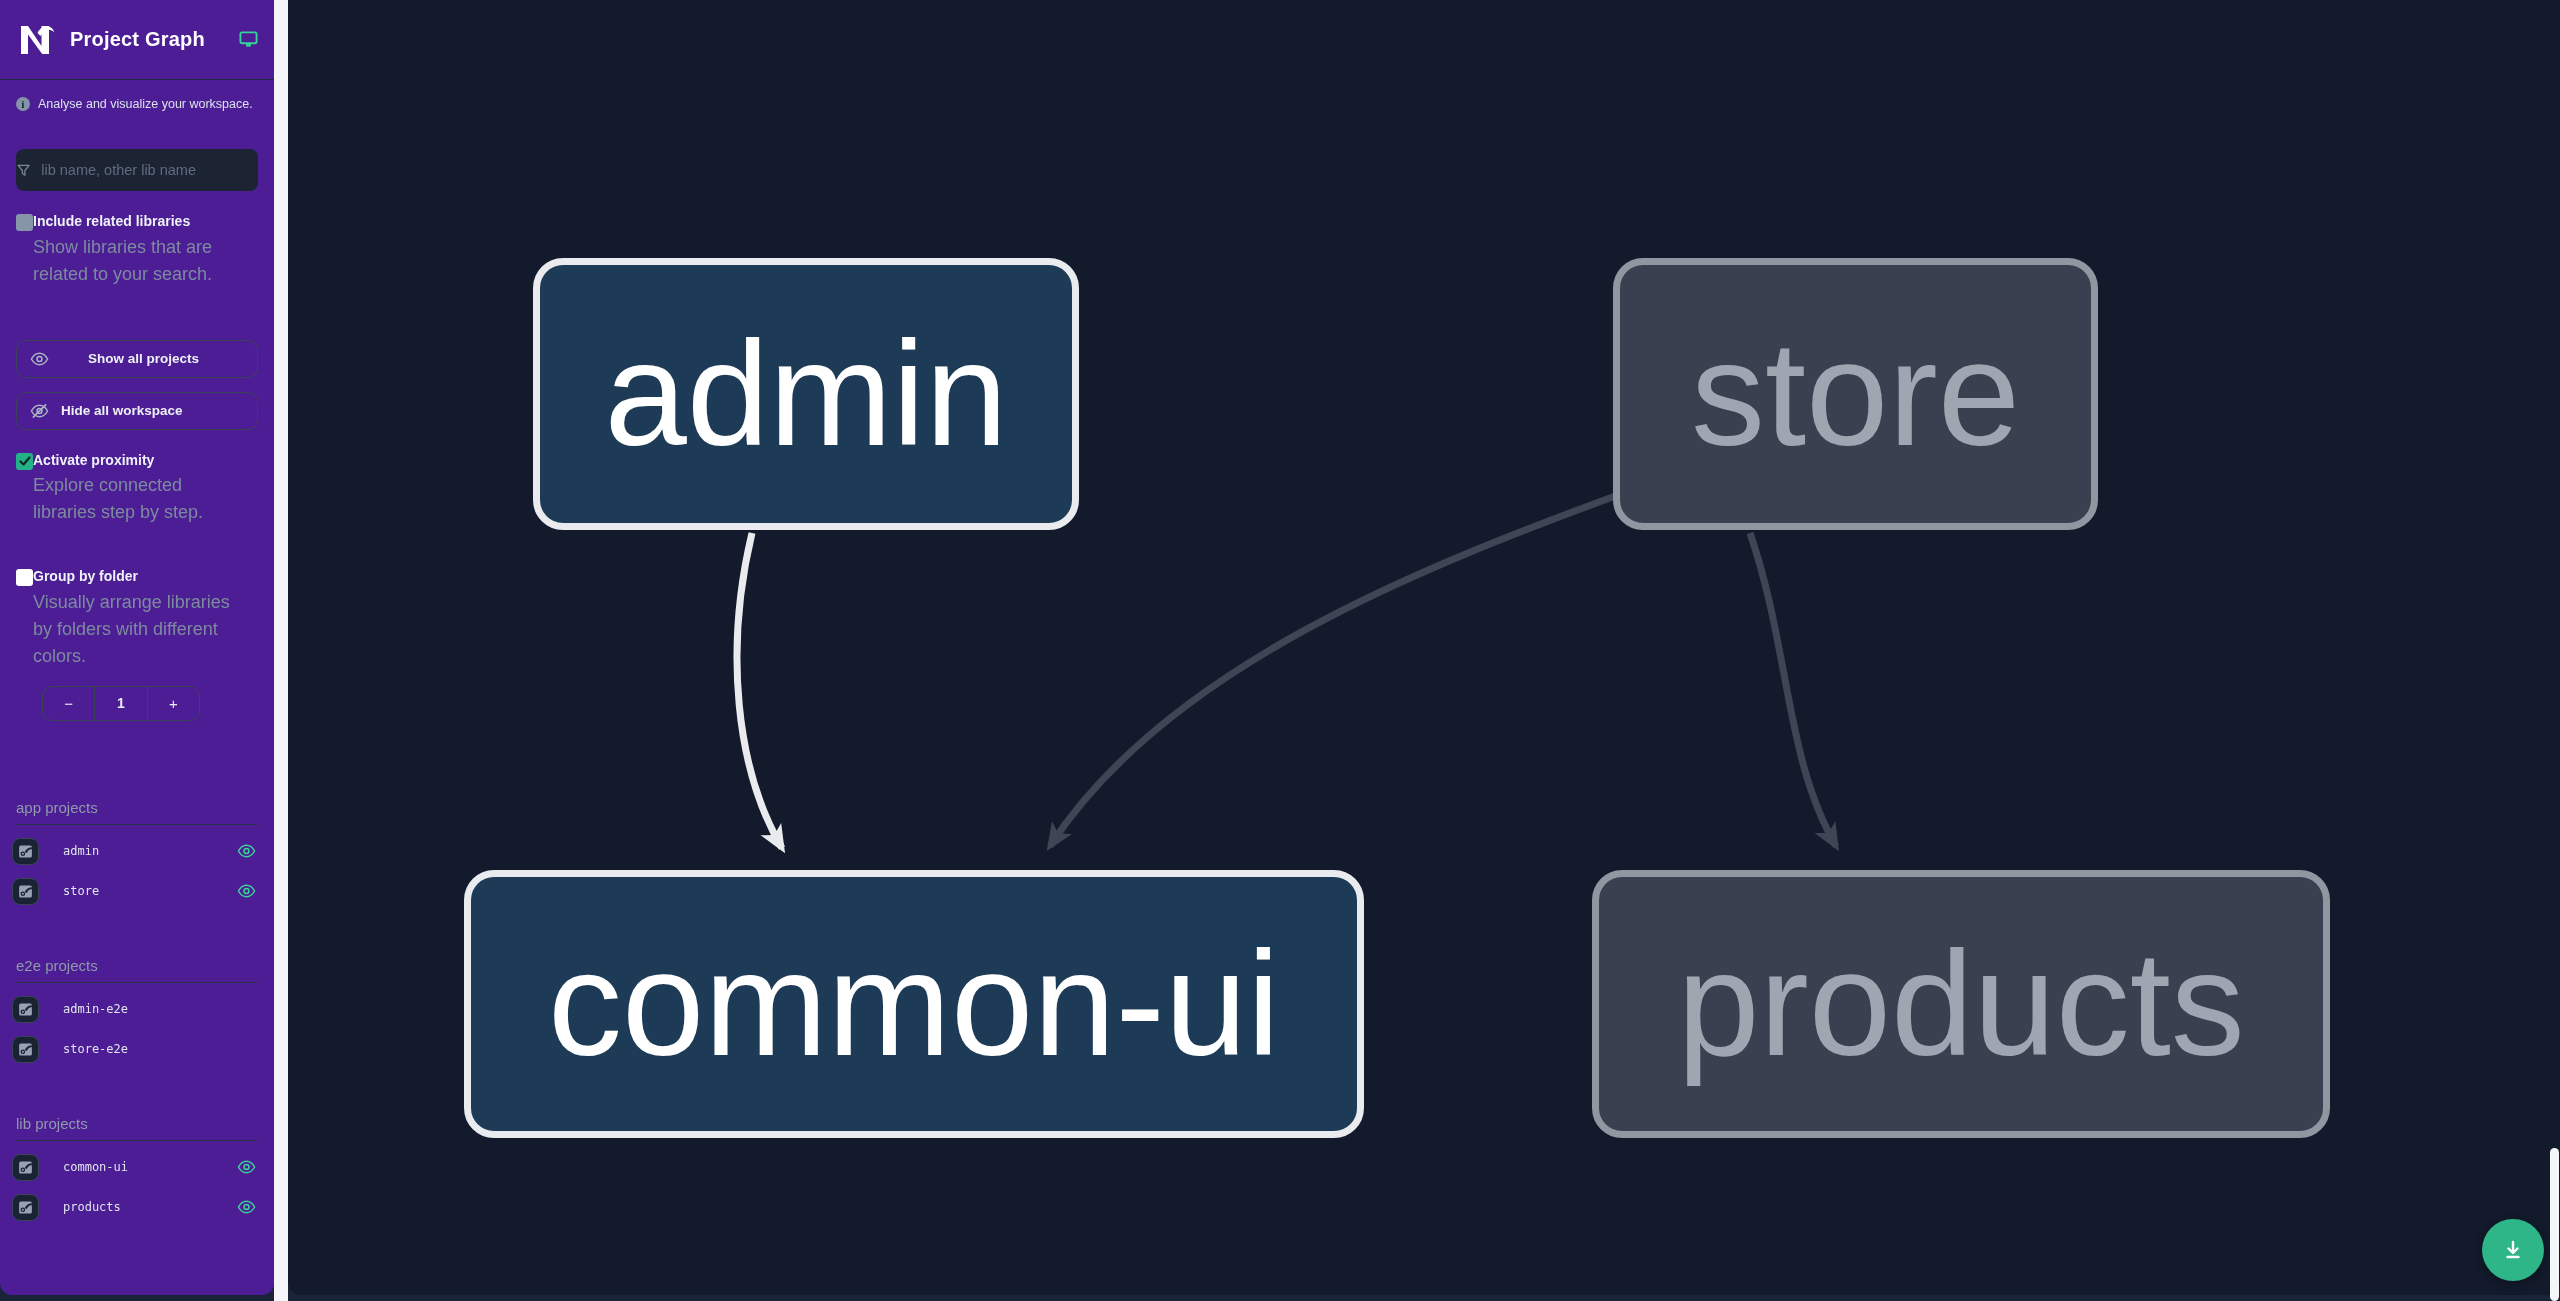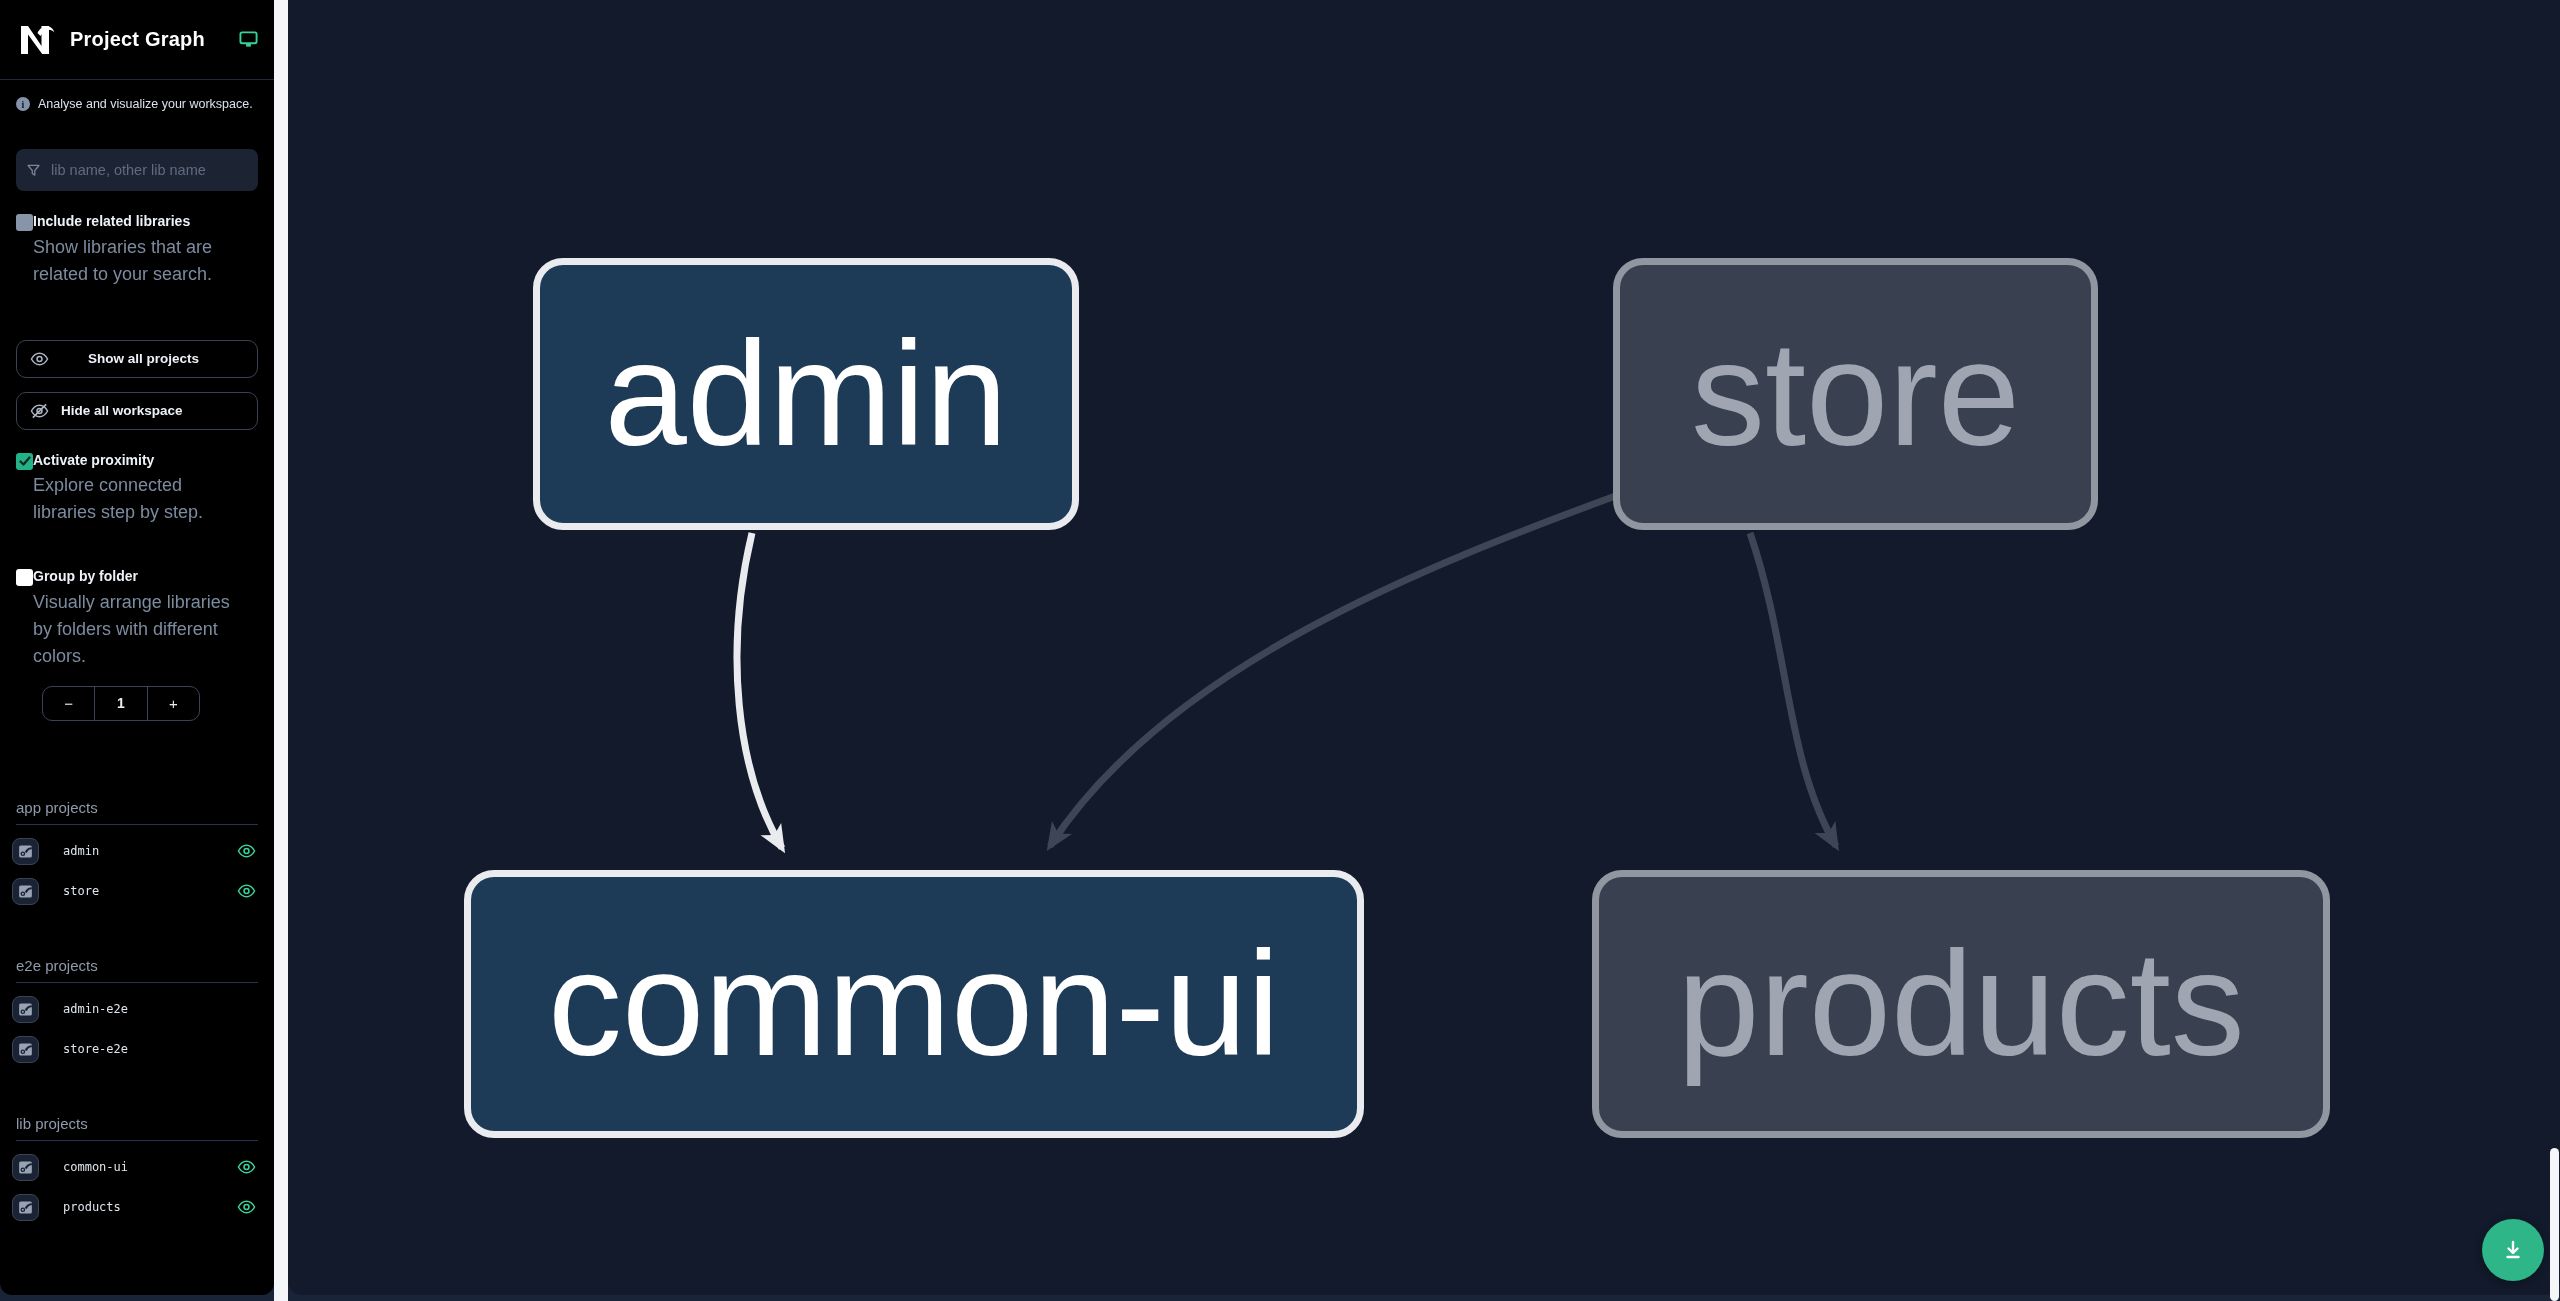--- a/index.html
+++ b/index.html
@@ -1,37 +1,37 @@
 <!DOCTYPE html>
 <html><head>
 <meta charset="utf-8">
 <style>
   * { margin:0; padding:0; box-sizing:border-box; }
   html,body { width:2560px; height:1301px; overflow:hidden; background:#1a2438;
               font-family:"Liberation Sans", sans-serif; }
 
   
   .sidebar { position:absolute; left:0; top:0; width:274px; height:1295px;
-             background:#000000; color:#e7ecf3; border-radius:0 0 12px 12px; overflow:hidden; }
+             background:#4c1d95; color:#e7ecf3; border-radius:0 0 12px 12px; overflow:hidden; }
   .divider { position:absolute; left:274px; top:0; width:14px; height:1301px; background:#f4f6f9; }
 
   .sb-header { height:80px; display:flex; align-items:center; gap:14px; padding:0 16px;
                border-bottom:1px solid #1f2940; }
   .nx-logo { width:40px; height:40px; flex:0 0 auto; }
   .sb-title { font-size:20px; font-weight:700; color:#ffffff; letter-spacing:.2px; flex:1; }
   .monitor-icon { width:19px; height:19px; }
 
   .tagline { display:flex; align-items:center; gap:8px; padding:0 16px; margin-top:17px;
              font-size:12.5px; color:#dbe2ec; }
   .info-icon { width:14px; height:14px; border-radius:50%; background:#8494a8; color:#0f1626;
                font-size:10px; font-weight:700; display:flex; align-items:center; justify-content:center;
                font-family:"Liberation Serif", serif; flex:0 0 auto; }
 
   .searchbox { margin:38px 16px 0; height:42px; background:#1c2434; border-radius:8px;
-               display:flex; align-items:center; padding:0 10px; gap:10px; }
+               display:flex; align-items:center; padding:0 0; gap:10px; }
   .searchbox input { background:transparent; border:none; outline:none; color:#cdd6e2;
                      font-size:14.5px; width:100%; }
   .searchbox input::placeholder { color:#5f6b7e; }
 
   .check-block { display:flex; padding:0 16px; }
   .mt-include { margin-top:22px; }
   .mt-group   { margin-top:42px; }
   .mt-prox    { margin-top:22px; }
   .checkbox { width:17px; height:17px; border-radius:3px; flex:0 0 auto; margin-top:1px; }
   .cb-gray  { background:#8795a9; }

